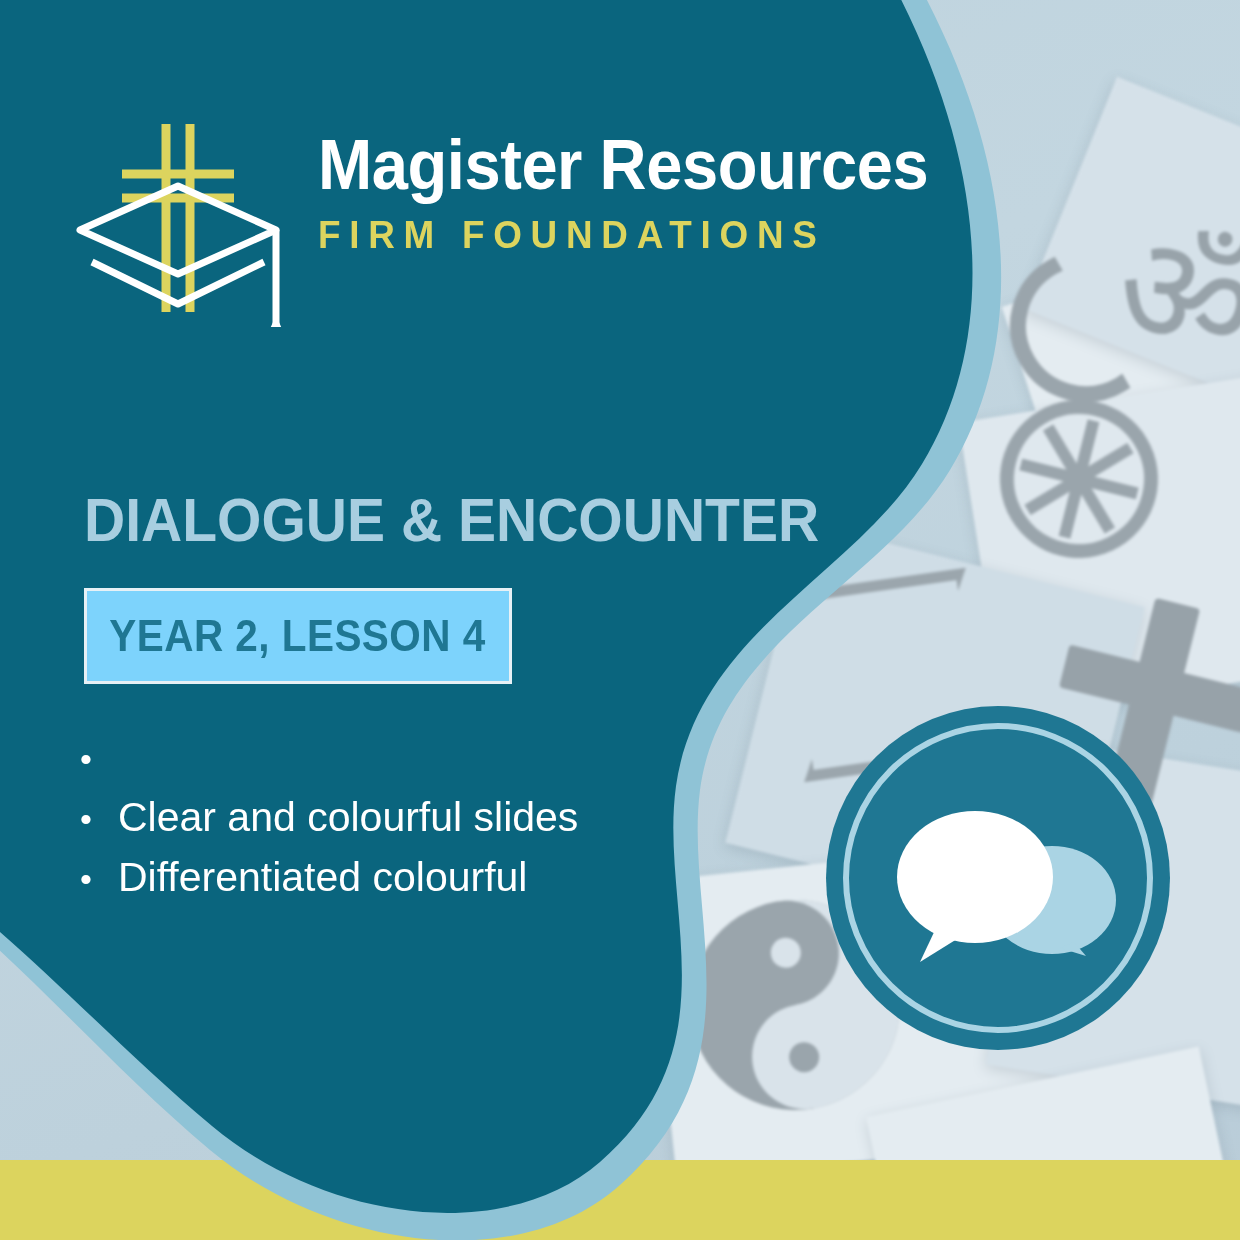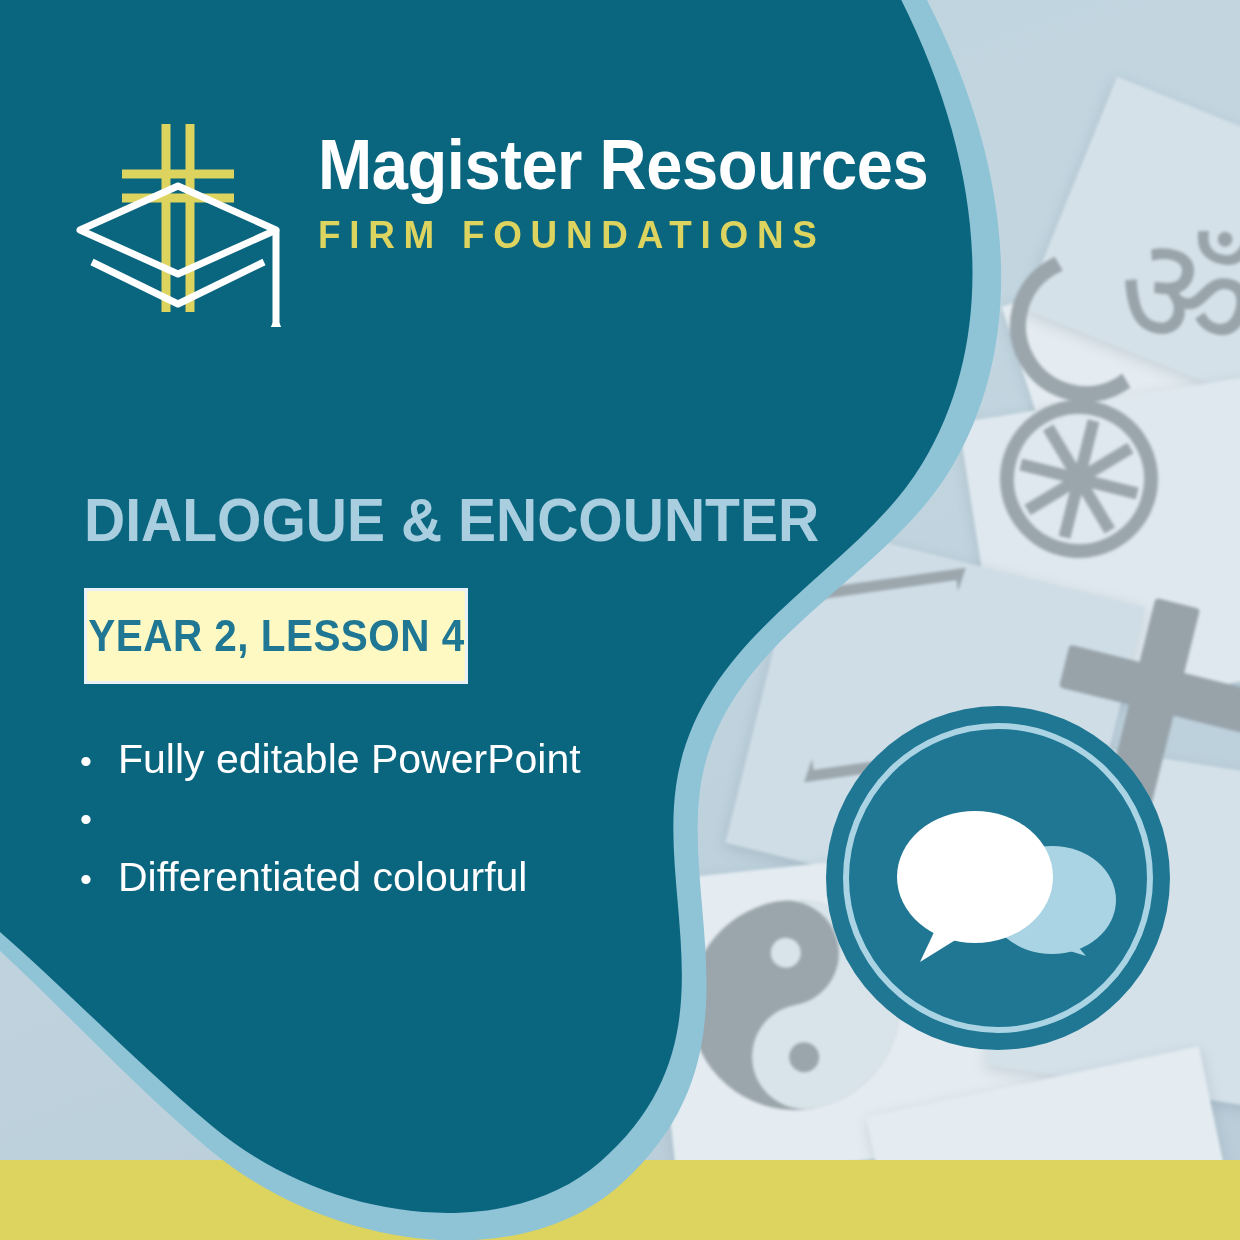--- a/index.html
+++ b/index.html
@@ -177,23 +177,23 @@
     color: #a8cee0;
     white-space: nowrap;
     transform: scaleX(0.92);
     transform-origin: left center;
   }
 
   .badge {
     position: absolute;
     left: 84px;
     top: 588px;
-    width: 384px;
+    width: 428px;
     height: 96px;
-    background: #fef9c3;
+    background: #7dd3fc;
     border: 3px solid #e7f1f6;
     box-sizing: border-box;
     display: flex;
     align-items: center;
     justify-content: center;
     text-align: center;
   }
   .badge-text {
     font-family: "Liberation Sans Narrow", "Liberation Sans", sans-serif;
     font-weight: bold;
@@ -342,24 +342,24 @@
 
   <div class="lesson-title">DIALOGUE &amp; ENCOUNTER</div>
 
   <div class="badge">
     <span class="badge-text">YEAR 2, LESSON 4</span>
   </div>
 
   <ul class="bullets">
     <li>
       <span class="dot">•</span>
-      <span>Fully editable PowerPoint</span>
     </li>
     <li>
       <span class="dot">•</span>
+      <span>Clear and colourful slides</span>
     </li>
     <li>
       <span class="dot">•</span>
       <span>Differentiated colourful</span>
     </li>
   </ul>
 
   <div class="icon-badge">
     <svg viewBox="0 0 348 348" width="348" height="348">
       <circle cx="174" cy="174" r="172" fill="#1f7793"></circle>

